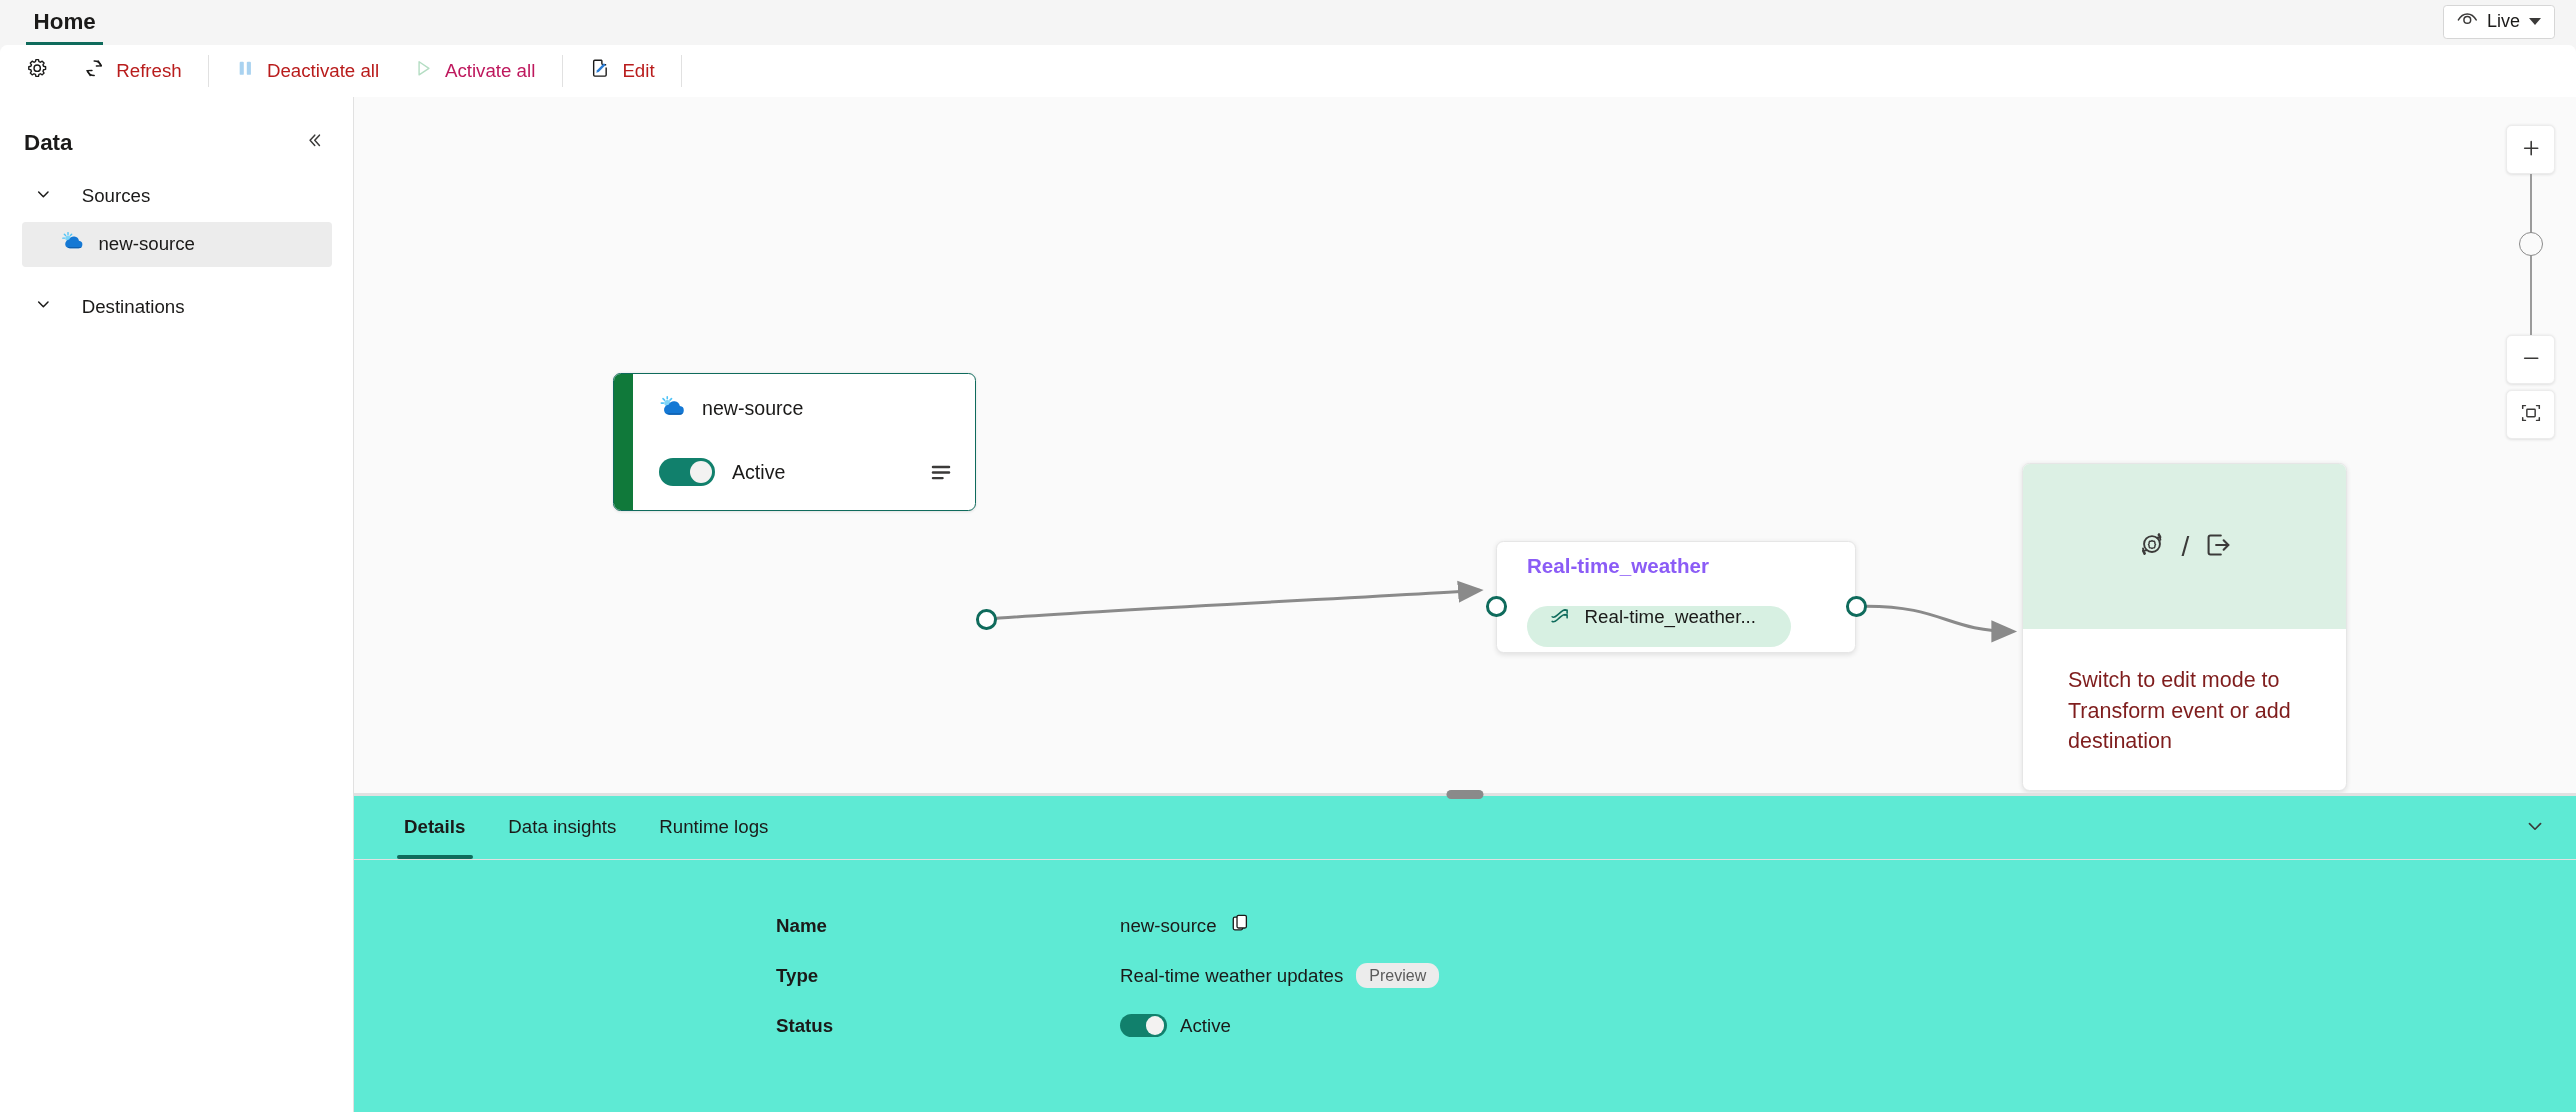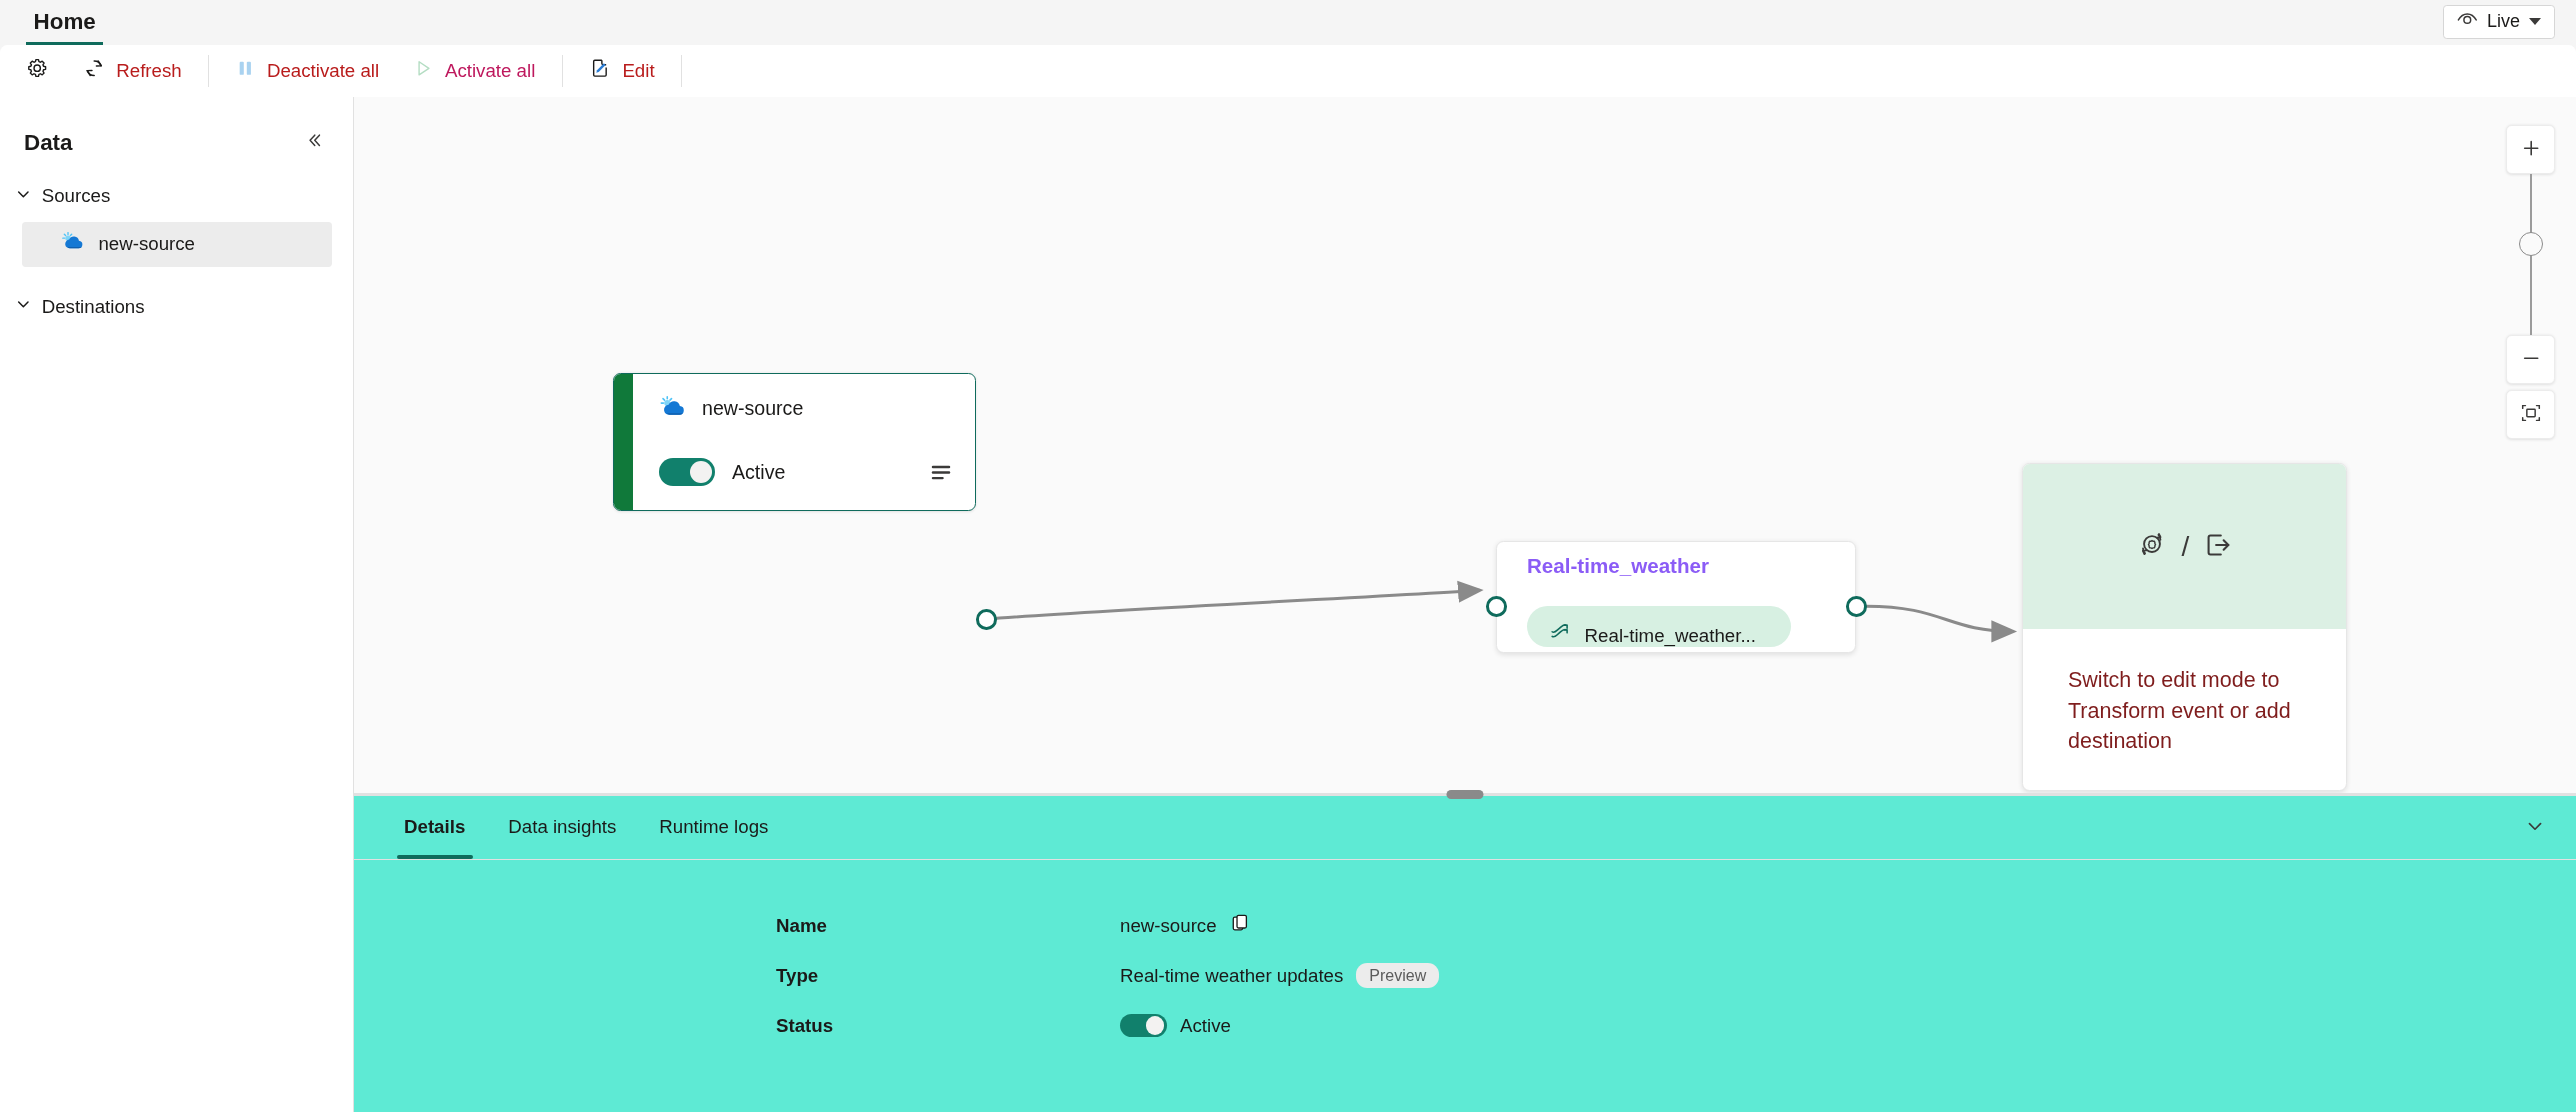--- a/index.html
+++ b/index.html
@@ -113,23 +113,23 @@
   }
   .sidebar-title { font-size: 22.4px; font-weight: 600; }
   .collapse-btn {
     width: 30px; height: 30px;
     display: flex; align-items: center; justify-content: center;
     color: #3b3a39; cursor: pointer; border-radius: 3.7px;
   }
   .tree-group {
     display: flex;
     align-items: center;
-    gap: 9px;
+    gap: 29px;
     height: 39px;
-    padding-left: 14px;
+    padding-left: 34px;
     margin-top: 20.6px;
     font-size: 18.7px;
     cursor: pointer;
   }
   .tree-item {
     display: flex;
     align-items: center;
     gap: 13px;
     height: 45px;
     margin: 5.6px 20.6px 0 22.4px;
@@ -232,21 +232,21 @@
     color: #8b5cf6;
   }
   .node-stream .pill {
     position: absolute;
     left: 30px; top: 64px;
     height: 41px;
     min-width: 264px;
     background: #d7f0e2;
     border-radius: 20.6px;
     display: flex;
-    align-items: flex-end;
+    align-items: flex-start;
     gap: 13px;
     padding: 0 20.6px;
     font-size: 18.7px;
     color: #1b1a19;
   }
 
   
   .node-placeholder {
     left: 1668px;
     top: 366px;

